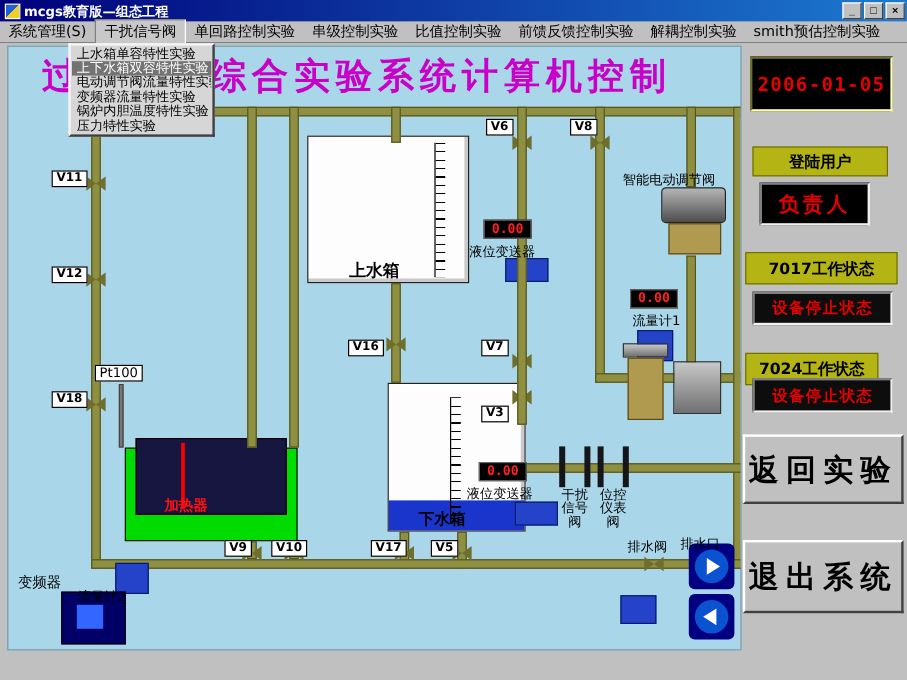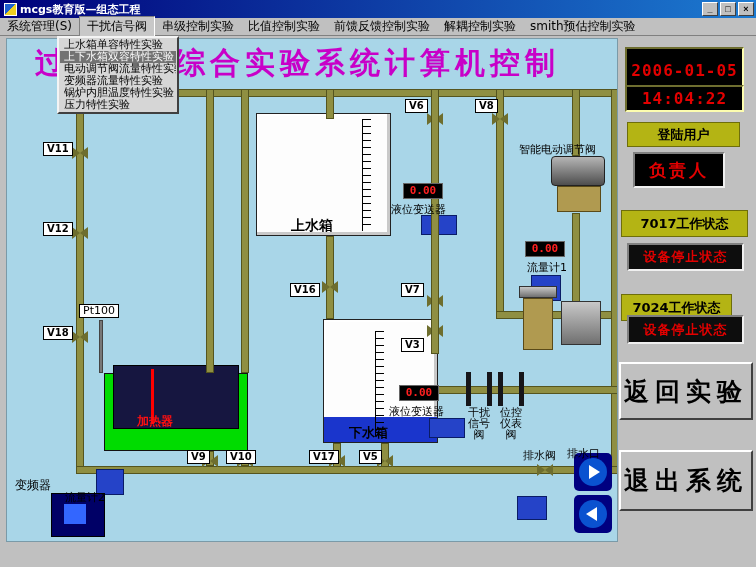--- a/index.html
+++ b/index.html
@@ -113,20 +113,21 @@
     <span class="win-buttons">
       <button class="win-btn">_</button>
       <button class="win-btn">□</button>
       <button class="win-btn">×</button>
     </span>
   </div>
 
   <div class="menubar">
     <span class="menu-item">系统管理(S)</span>
     <span class="menu-item active">干扰信号阀</span>
+    <span class="menu-item">单回路控制实验</span>
     <span class="menu-item">串级控制实验</span>
     <span class="menu-item">比值控制实验</span>
     <span class="menu-item">前馈反馈控制实验</span>
     <span class="menu-item">解耦控制实验</span>
     <span class="menu-item">smith预估控制实验</span>
   </div>
 
   <div class="content">
 
     <div class="schematic">
@@ -237,21 +238,20 @@
       <div class="vlabel" style="left:283px;top:244px">V16</div>
       <div class="vlabel" style="left:394px;top:244px">V7</div>
       <div class="vlabel" style="left:394px;top:299px">V3</div>
       <div class="vlabel" style="left:180px;top:411px">V9</div>
       <div class="vlabel" style="left:219px;top:411px">V10</div>
       <div class="vlabel" style="left:302px;top:411px">V17</div>
       <div class="vlabel" style="left:352px;top:411px">V5</div>
     </div>
 
     <div class="digits" style="left:625px;top:11px;width:119px;height:46px">2006-01-05</div>
-    <div class="digits" style="left:625px;top:49px;width:119px;height:27px">14:04:22</div>
 
     <div class="ybox" style="left:627px;top:86px;width:113px;height:25px">登陆用户</div>
     <div class="ubox" style="left:633px;top:116px;width:92px;height:36px">负责人</div>
 
     <div class="ybox" style="left:621px;top:174px;width:127px;height:27px">7017工作状态</div>
     <div class="dbox" style="left:627px;top:207px;width:117px;height:28px">设备停止状态</div>
 
     <div class="ybox" style="left:621px;top:258px;width:111px;height:27px">7024工作状态</div>
     <div class="dbox" style="left:627px;top:279px;width:117px;height:29px">设备停止状态</div>
 

